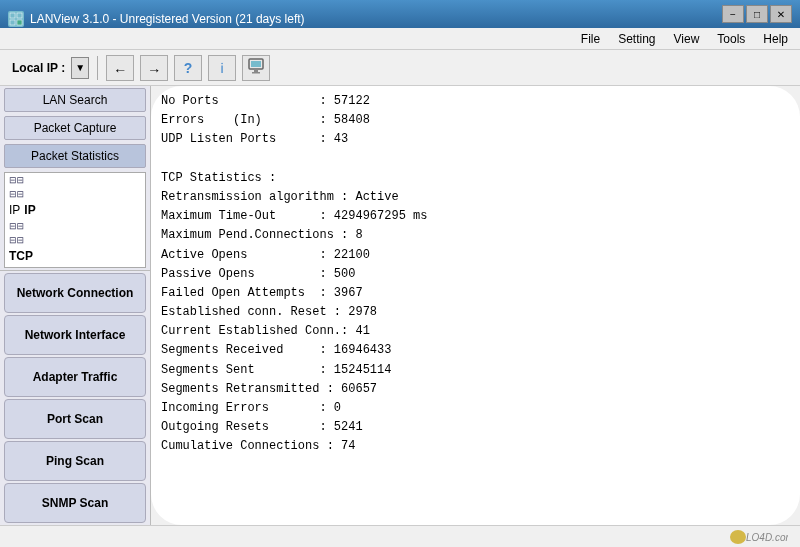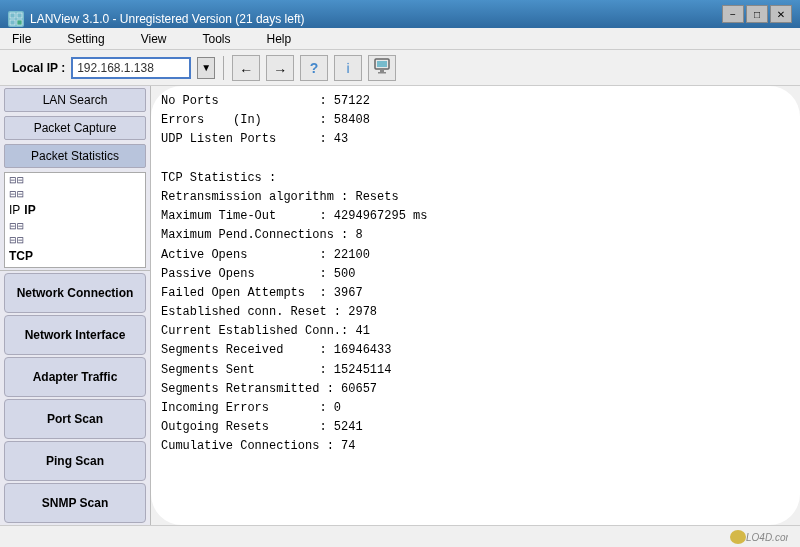--- a/index.html
+++ b/index.html
@@ -60,21 +60,22 @@
     }
 
     
     .menu-bar {
       background: #f0f0f0;
       height: 22px;
       display: flex;
       align-items: center;
       padding: 0 4px;
       border-bottom: 1px solid #ccc;
-      gap: 20px;
+      gap: 2px;
+      justify-content: flex-end;
     }
     .menu-item {
       padding: 2px 8px;
       cursor: pointer;
       font-size: 12px;
     }
 
     
     .toolbar {
       background: #f0f0f0;
@@ -255,21 +256,20 @@
 <div class="menu-bar">
   <div class="menu-item">File</div>
   <div class="menu-item">Setting</div>
   <div class="menu-item">View</div>
   <div class="menu-item">Tools</div>
   <div class="menu-item">Help</div>
 </div>
 
 <div class="toolbar">
   <span class="toolbar-label">Local IP :</span>
-  <input class="toolbar-input" type="text" value="192.168.1.138" style="">
   <div class="toolbar-dropdown">▼</div>
   <div class="toolbar-sep"></div>
   <div class="toolbar-btn">
     <span>←</span>
   </div>
   <div class="toolbar-btn">
     <span>→</span>
   </div>
   <div class="toolbar-btn">
     <span style="font-weight:bold;color:#4488cc;">?</span>
@@ -340,21 +340,21 @@
     </div>
   </div>
 
   <div class="content">
     <div class="content-scroll" id="content-lines">
     <div class="content-line">No Ports              : 57122</div>
         <div class="content-line">Errors    (In)        : 58408</div>
         <div class="content-line">UDP Listen Ports      : 43</div>
         <div class="content-line">&nbsp;</div>
         <div class="content-line">TCP Statistics :</div>
-        <div class="content-line">Retransmission algorithm : Resets</div>
+        <div class="content-line">Retransmission algorithm : Active</div>
         <div class="content-line">Maximum Time-Out      : 4294967295 ms</div>
         <div class="content-line">Maximum Pend.Connections : 8</div>
         <div class="content-line">Active Opens          : 22100</div>
         <div class="content-line">Passive Opens         : 500</div>
         <div class="content-line">Failed Open Attempts  : 3967</div>
         <div class="content-line">Established conn. Reset : 2978</div>
         <div class="content-line">Current Established Conn.: 41</div>
         <div class="content-line">Segments Received     : 16946433</div>
         <div class="content-line">Segments Sent         : 15245114</div>
         <div class="content-line">Segments Retransmitted : 60657</div>

